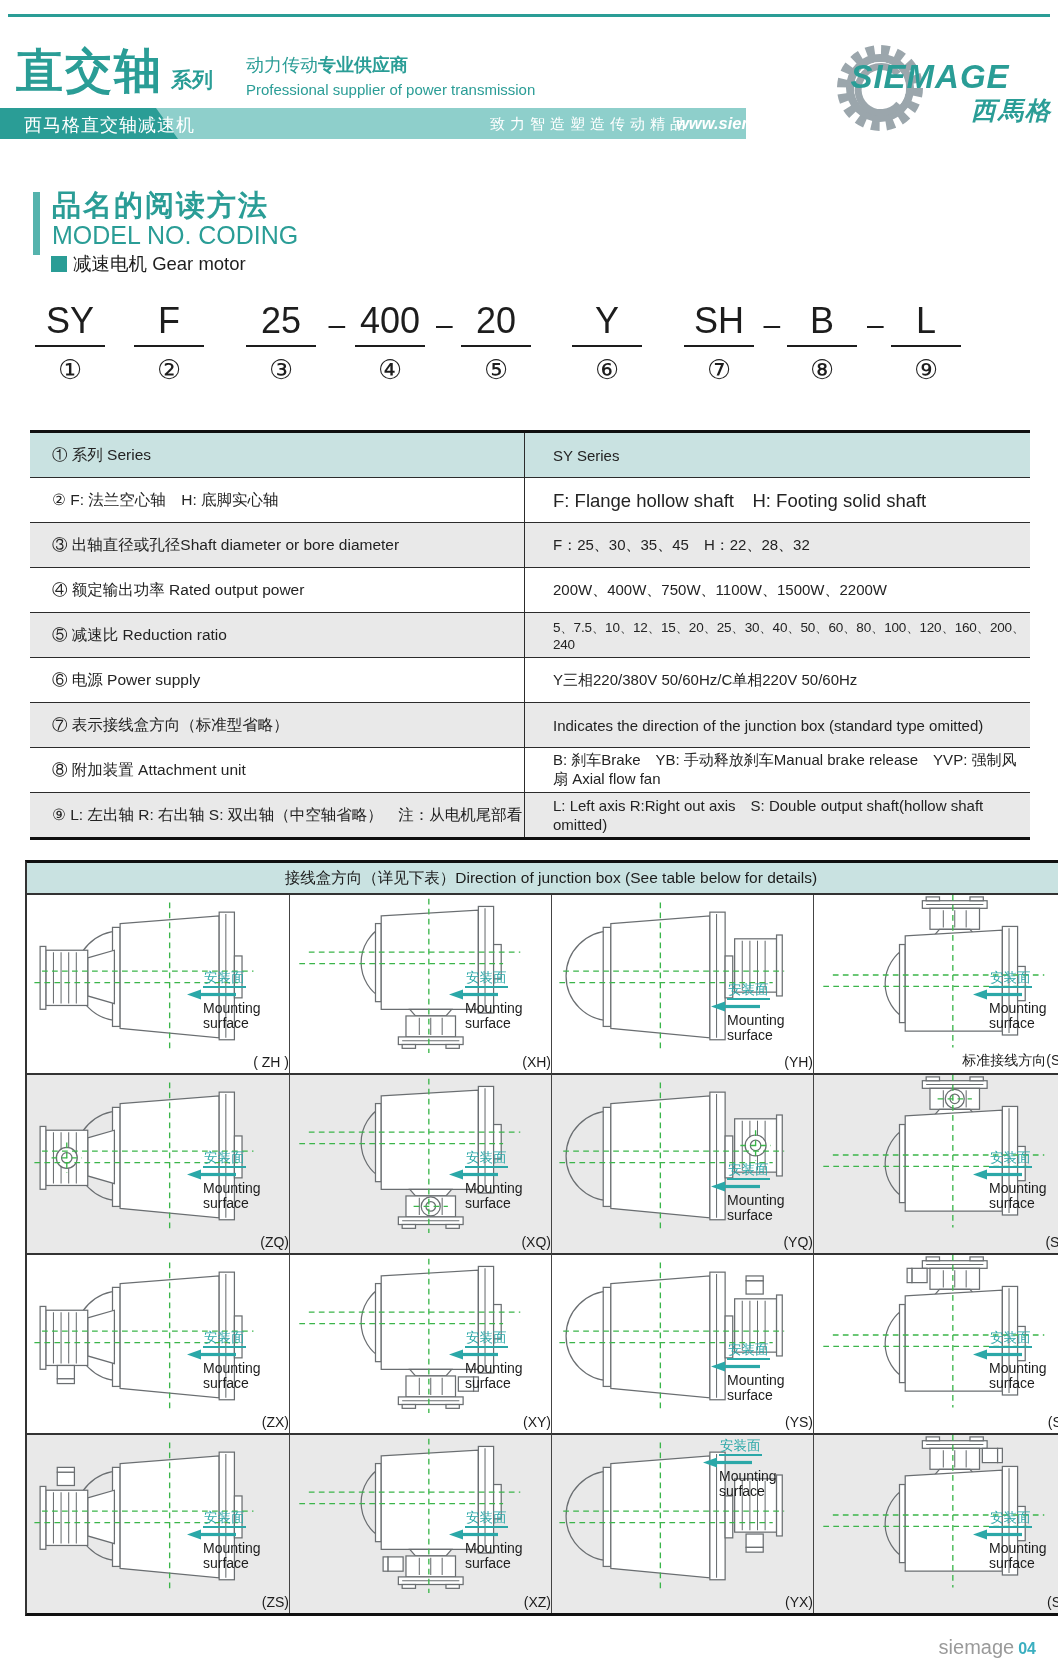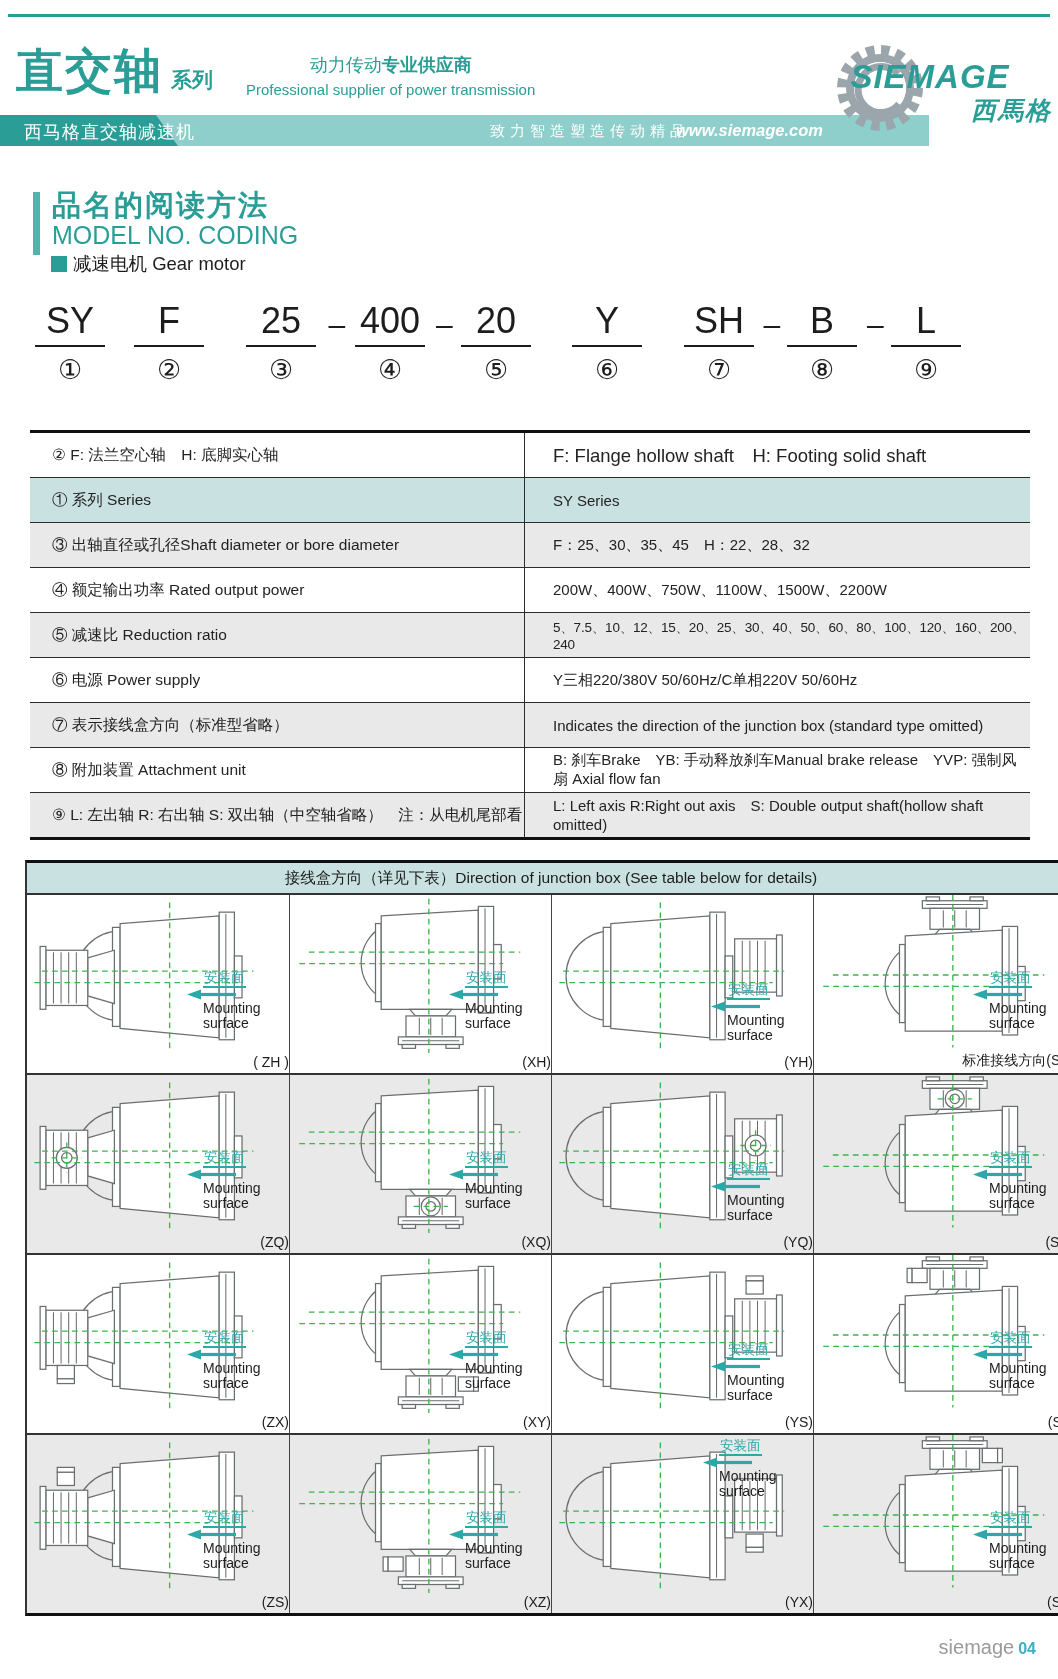--- a/index.html
+++ b/index.html
@@ -4,24 +4,24 @@
 <style>
   html,body{margin:0;padding:0;background:#fff;}
   .page{position:relative;width:1058px;height:1679px;background:#fff;overflow:hidden;
         font-family:"Liberation Sans",sans-serif;color:#232323;}
   
   .toprule{position:absolute;top:14px;left:8px;right:8px;height:3px;background:#2A9D96;}
   .brand{position:absolute;left:16px;top:40px;color:#2A9D96;white-space:nowrap;}
   .brand .zh{font-size:47px;font-weight:bold;letter-spacing:2px;text-align:right;}
   .brand .sx{font-size:21px;font-weight:bold;margin-left:8px;}
   .slogan{position:absolute;left:246px;top:53px;color:#2A9D96;}
-  .slogan .zh{font-size:18px;text-align:center;}
+  .slogan .zh{font-size:18px;}
   .slogan .zh b{font-weight:bold;}
   .slogan .en{font-size:15px;margin-top:4px;}
-  .banner{position:absolute;left:0;top:115px;width:929px;height:31px;}
+  .banner{position:absolute;left:0;top:108px;width:746px;height:31px;}
   .banner .light{position:absolute;left:120px;top:0;right:0;bottom:0;background:#8ECFCB;}
   .banner .dark{position:absolute;left:0;top:0;width:178px;height:31px;background:#2A9D96;
                 clip-path:polygon(0 0,156px 0,178px 100%,0 100%);}
   .banner .btxt{position:absolute;left:24px;top:5px;font-size:18px;color:#fff;letter-spacing:1px;}
   .banner .bslogan{position:absolute;left:490px;top:7px;font-size:15px;color:#fff;letter-spacing:5px;}
   .banner .bweb{position:absolute;left:676px;top:6px;font-size:16.5px;color:#fff;font-weight:bold;font-style:italic;}
   .logo{position:absolute;left:806px;top:36px;width:248px;height:106px;}
   .logo svg{position:absolute;left:22px;top:0;}
   .logo .lname{position:absolute;left:0;top:22px;width:248px;text-align:center;font-size:33px;font-weight:bold;
                font-style:italic;color:#2A9D96;letter-spacing:1px;}
@@ -148,27 +148,27 @@
         <div class="code-num">⑧</div>
       </div>
       <div class="code-dash" style="left: 867px;">–</div>
       <div class="code-item" style="left: 891px;">
         <div class="code-text">L</div>
         <div class="code-num">⑨</div>
       </div>
     </div>
 
   <div class="spec" id="spec">
+      <div class="spec-row bg-teal">
+        <div class="spec-left">①  系列 Series</div>
+        <div class="spec-right">SY Series</div>
+      </div>
       <div class="spec-row bg-white">
         <div class="spec-left">② F: 法兰空心轴　H: 底脚实心轴</div>
         <div class="spec-right big">F: Flange hollow shaft　H: Footing solid shaft</div>
-      </div>
-      <div class="spec-row bg-teal">
-        <div class="spec-left">①  系列 Series</div>
-        <div class="spec-right">SY Series</div>
       </div>
       <div class="spec-row bg-gray">
         <div class="spec-left">③  出轴直径或孔径Shaft diameter or bore diameter</div>
         <div class="spec-right">F：25、30、35、45　H：22、28、32</div>
       </div>
       <div class="spec-row bg-white">
         <div class="spec-left">④  额定输出功率 Rated output power</div>
         <div class="spec-right">200W、400W、750W、1100W、1500W、2200W</div>
       </div>
       <div class="spec-row bg-gray">

